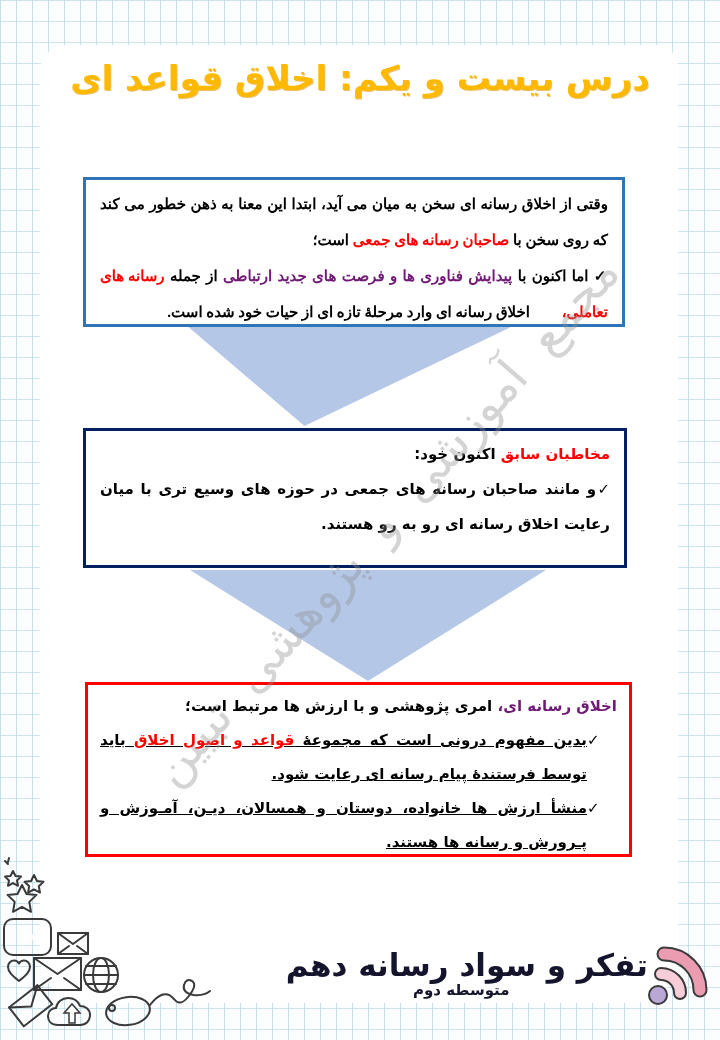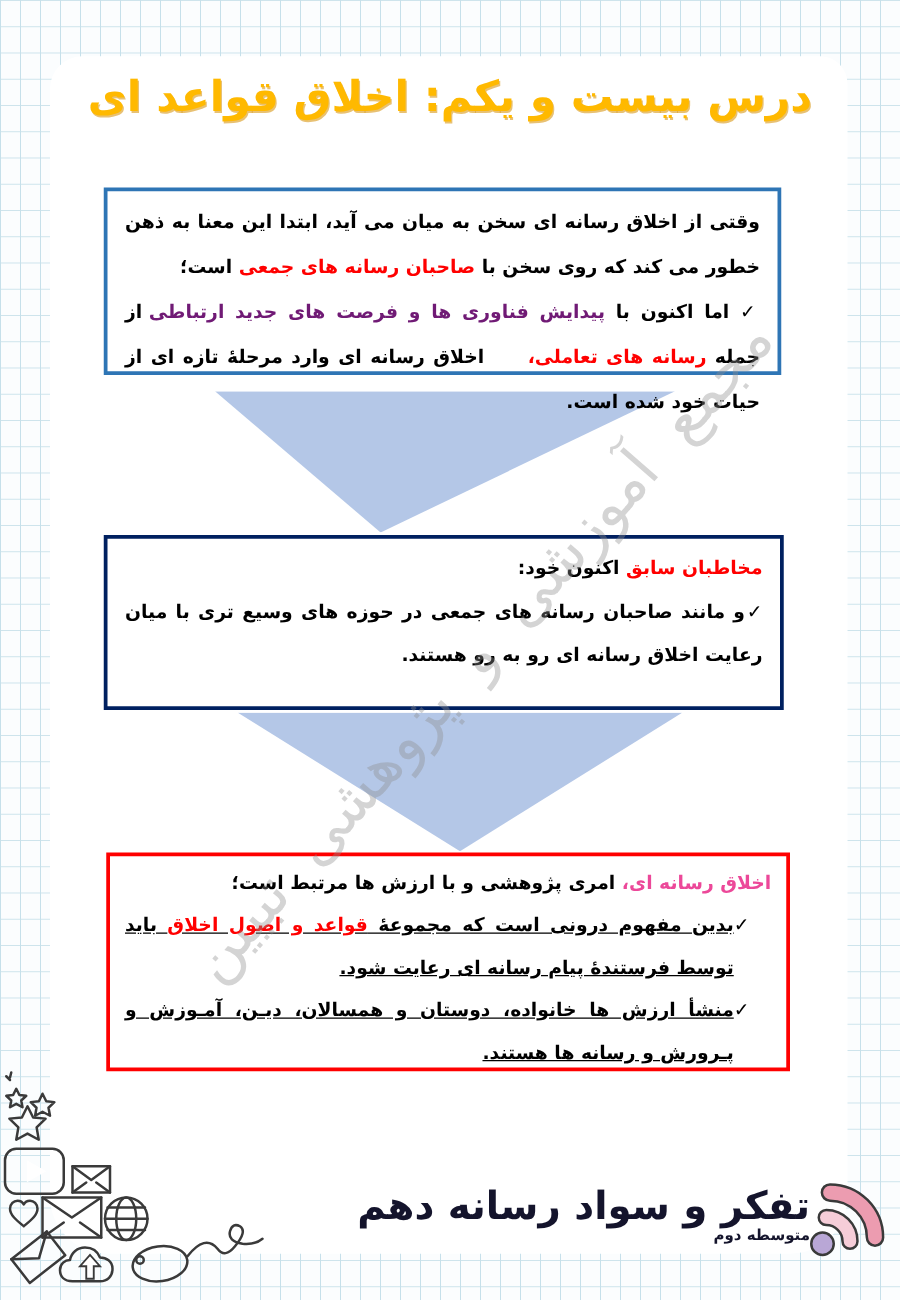--- a/index.html
+++ b/index.html
@@ -24,39 +24,39 @@
   }
   .tri{position:absolute;background:#B4C7E7;z-index:2;}
   .tri1{left:172px;top:313px;width:368px;height:113px;clip-path:polygon(0 0,100% 0,36% 100%);}
   .tri2{left:190px;top:570px;width:356px;height:111px;clip-path:polygon(0 0,100% 0,50% 100%);}
   .box{
     position:absolute;background:#ffffff;z-index:3;box-sizing:border-box;
     direction:rtl;color:#000;font-size:15px;font-weight:bold;
     padding:6px 14px;text-align:justify;
   }
   .box p{margin:0;line-height:35px;}
-  .box1{left:83px;top:150px;width:542px;height:150px;border:3px solid #2E75B5;}
+  .box1{left:83px;top:177px;width:542px;height:150px;border:3px solid #2E75B5;font-family:Liberation Serif, serif;}
   .box1 p{line-height:36px;}
   .box2{left:83px;top:428px;width:544px;height:140px;border:3px solid #002060;}
   .box3{left:85px;top:682px;width:547px;height:175px;border:3px solid #FF0000;padding:4px 12px;}
   .box3 p{line-height:34px;}
   .brow{display:flex;flex-direction:row;align-items:flex-start;}
   .brow .check{width:30px;flex:0 0 30px;direction:ltr;text-align:left;line-height:34px;font-weight:bold;}
   .brow .btext{flex:1;direction:rtl;text-align:justify;line-height:34px;text-decoration:underline;}
   .watermark{
     position:absolute;left:-15px;top:492px;width:800px;z-index:6;
     transform:rotate(-49deg);direction:rtl;text-align:center;
     font-size:48px;letter-spacing:5px;word-spacing:14px;
     color:#8f8f8f;opacity:.38;pointer-events:none;white-space:nowrap;
   }
   .doodles{position:absolute;left:0;top:853px;width:235px;height:187px;z-index:4;}
   .logo{position:absolute;left:400px;top:928px;width:312px;height:86px;z-index:4;}
   .logo-text{position:absolute;right:64px;top:22px;width:245px;direction:rtl;text-align:right;color:#14142c;}
   .logo-title{font-size:31px;font-weight:bold;line-height:30px;white-space:nowrap;}
-  .logo-sub{font-size:12px;font-weight:bold;text-align:right;padding-left:10px;margin-top:1px;}
+  .logo-sub{font-size:15px;font-weight:bold;text-align:left;padding-left:10px;margin-top:1px;}
   .logo-icon{position:absolute;right:2px;top:0;}
   svg .sk{stroke:#3a3a3a;stroke-width:2;fill:none;stroke-linejoin:round;stroke-linecap:round;}
 </style>
 </head>
 <body>
 
 <div class="sheet"></div>
 
 <div class="title">درس بیست و یکم: اخلاق قواعد ای</div>
 
@@ -67,21 +67,21 @@
   <p><span>وقتی از اخلاق رسانه ای سخن به میان می آید، ابتدا این معنا به ذهن خطور می کند که روی سخن با </span><span style="color: rgb(255, 0, 0);">صاحبان رسانه های جمعی</span><span> است؛</span></p>
   <p><span>✓ اما اکنون با </span><span style="color: #701a75;">پیدایش فناوری ها و فرصت های جدید ارتباطی</span><span> از جمله </span><span style="color: rgb(255, 0, 0); margin-left: 28px;">رسانه های تعاملی،</span><span> اخلاق رسانه ای وارد مرحلهٔ تازه ای از حیات خود شده است.</span></p>
 </div>
 
 <div class="box box2">
   <p><span style="color: rgb(255, 0, 0);">مخاطبان سابق</span><span> اکنون خود:</span></p>
   <p><span>✓و مانند صاحبان رسانه های جمعی در حوزه های وسیع تری با میان رعایت اخلاق رسانه ای رو به رو هستند.</span></p>
 </div>
 
 <div class="box box3">
-  <p><span style="color: #ec4899; margin-top: 44px;">اخلاق رسانه ای،</span><span> امری پژوهشی و با ارزش ها مرتبط است؛</span></p>
+  <p><span style="color: #701a75; margin-top: 44px;">اخلاق رسانه ای،</span><span> امری پژوهشی و با ارزش ها مرتبط است؛</span></p>
   <div class="brow">
     <span class="check">✓</span>
     <div class="btext"><span>بدین مفهوم درونی است که مجموعهٔ </span><span style="color: rgb(255, 0, 0);">قواعد و اصول اخلاق</span><span> باید توسط فرستندهٔ پیام رسانه ای رعایت شود.</span></div>
   </div>
   <div class="brow">
     <span class="check">✓</span>
     <div class="btext"><span>منشأ ارزش ها خانواده، دوستان و همسالان، دیـن، آمـوزش و پـرورش و رسانه ها هستند.</span></div>
   </div>
 </div>
 

